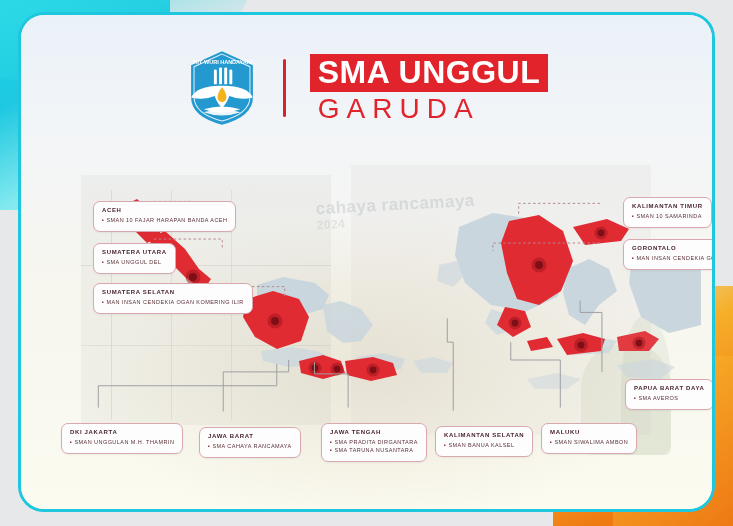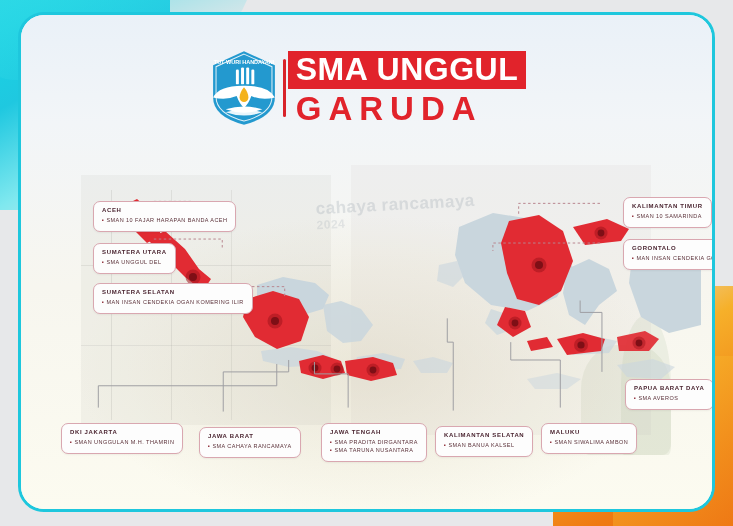--- a/index.html
+++ b/index.html
@@ -41,27 +41,27 @@
   .ph3{left:90px;top:175px;width:1px;height:230px;background:rgba(150,150,145,.20);}
   .ph4{left:150px;top:175px;width:1px;height:230px;background:rgba(150,150,145,.18);}
   .ph5{left:210px;top:175px;width:1px;height:230px;background:rgba(150,150,145,.16);}
   .ph6{left:60px;top:250px;width:250px;height:1px;background:rgba(150,150,145,.18);}
   .ph7{left:60px;top:330px;width:250px;height:1px;background:rgba(150,150,145,.15);}
   .ph8{left:560px;top:330px;width:90px;height:110px;background:rgba(160,180,140,.14);border-radius:40% 40% 10% 10%;}
   .ph9{left:600px;top:300px;width:50px;height:140px;background:rgba(150,175,130,.12);border-radius:50% 50% 6% 6%;}
 
   
   .header{position:absolute;left:0;top:18px;width:100%;height:110px;
-    display:flex;align-items:center;justify-content:center;gap:2px;}
+    display:flex;align-items:center;justify-content:center;gap:24px;}
   .logo{width:74px;height:78px;flex:none;}
   .divider{width:3px;height:58px;background:#d8232a;border-radius:2px;}
   .titles{display:flex;flex-direction:column;line-height:1;}
   .t1{background:#e1232b;color:#ffffff;font-weight:bold;font-size:32px;
      letter-spacing:.5px;padding:2px 8px 4px 8px;}
-  .t2{color:#e1232b;font-weight:bold;font-size:33px;letter-spacing:7px;
+  .t2{color:#e1232b;font-weight:normal;font-size:28px;letter-spacing:7px;
      padding:3px 8px 0 8px;}
 
   
   .watermark{position:absolute;left:295px;top:180px;color:rgba(160,170,180,.30);
     font-size:17px;font-weight:bold;letter-spacing:.5px;line-height:1.15;
     transform:rotate(-3deg);}
   .watermark span{display:block;font-size:12px;opacity:.8;}
 
   
   .map{position:absolute;left:40px;top:150px;width:640px;height:250px;}

